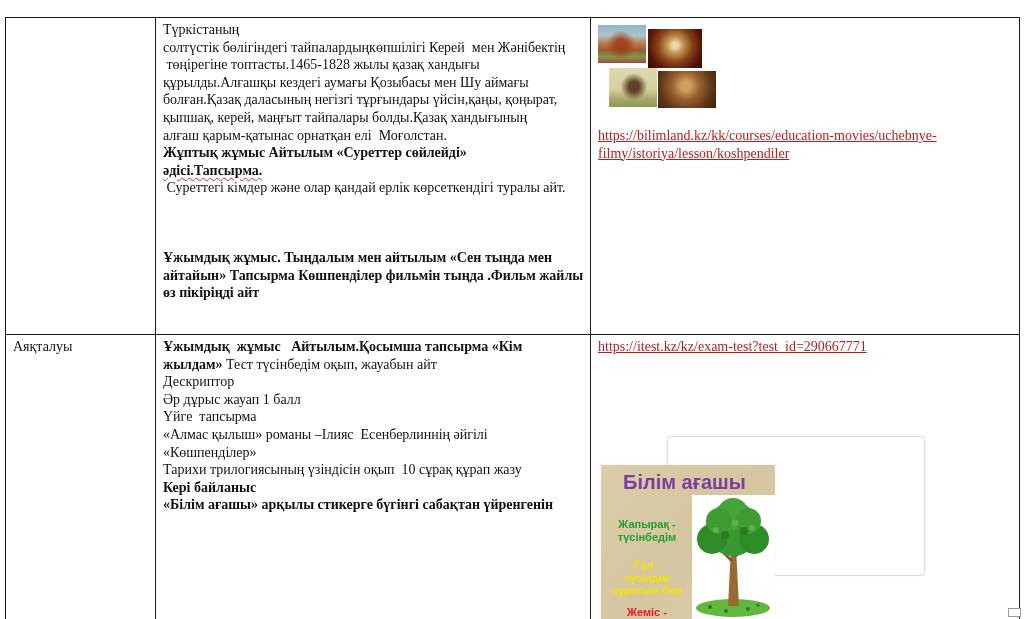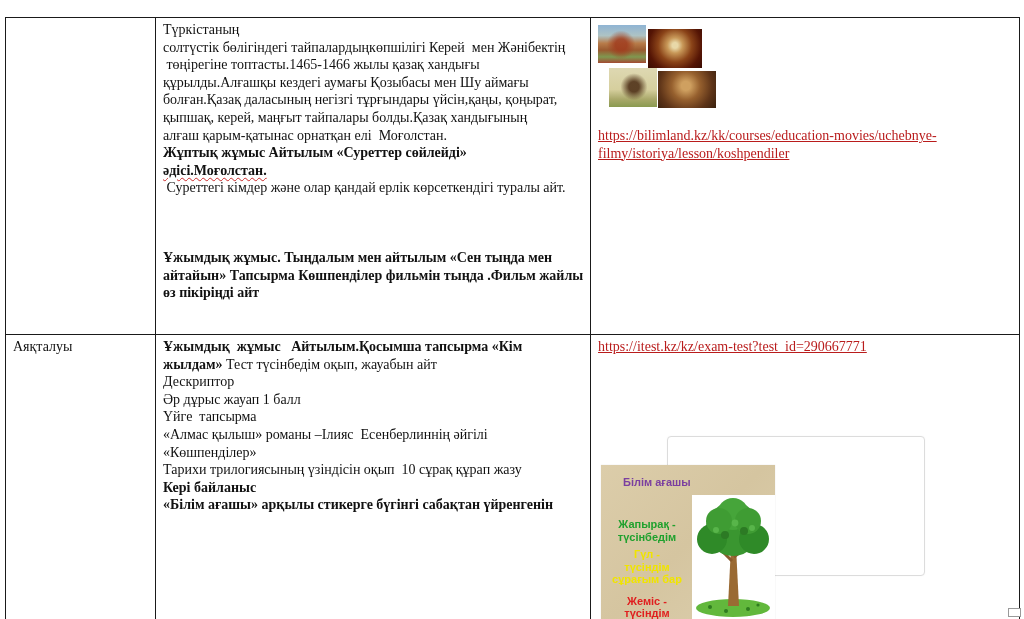--- a/index.html
+++ b/index.html
@@ -59,29 +59,29 @@
     background:#ffffff; border:1px solid #dcdcdc; border-radius:4px;
     box-shadow:0 0 2px rgba(0,0,0,0.04);
   }
   .poster {
     position:absolute; left:10px; top:130px; width:174px; height:155px;
     background:linear-gradient(135deg,#dccdaa 0%,#d5c5a0 50%,#dccfae 100%);
     box-shadow:0 0 1px rgba(0,0,0,.15);
   }
   .poster-title {
     margin:9px 12px 0 22px; color:#7b3fa0; font-weight:bold;
-    font-family:"Liberation Sans","DejaVu Sans",sans-serif; font-size:11px;
+    font-family:"Liberation Sans","DejaVu Sans",sans-serif; font-size:20px;
   }
   .poster-left {
     position:absolute; left:0; top:53px; width:92px; text-align:center;
     font-family:"Liberation Sans","DejaVu Sans",sans-serif;
     font-weight:bold; font-size:11px; line-height:12.5px;
   }
   .lbl-leaf   { color:#1fa12e; }
-  .lbl-flower { color:#f0e400; margin-top:5px; }
+  .lbl-flower { color:#f0e400; margin-top:16px; }
   .lbl-fruit  { color:#e01f1f; margin-top:9px; }
   .tree-box {
     position:absolute; left:91px; top:30px; width:83px; height:124px;
     background:#ffffff;
   }
   .tree-box svg { display:block; width:100%; height:100%; }
   .resize-handle {
     position:absolute; left:1008px; top:608px; width:13px; height:9px;
     background:#ffffff; border:1px solid #9a9a9a;
   }
@@ -94,27 +94,27 @@
     <col style="width:150px">
     <col style="width:435px">
     <col style="width:429px">
   </colgroup>
   <tbody>
       <tr style="height:317px">
     <td class="cell"></td>
     <td class="cell">
       <div class="p">Түркістаның</div>
       <div class="p">солтүстік бөлігіндегі тайпалардыңкөпшілігі Керей  мен Жәнібектің</div>
-      <div class="p"> төңірегіне топтасты.1465-1466 жылы қазақ хандығы</div>
+      <div class="p"> төңірегіне топтасты.1465-1828 жылы қазақ хандығы</div>
       <div class="p">құрылды.Алғашқы кездегі аумағы Қозыбасы мен Шу аймағы</div>
       <div class="p">болған.Қазақ даласының негізгі тұрғындары үйсін,қаңы, қоңырат,</div>
       <div class="p">қыпшақ, керей, маңғыт тайпалары болды.Қазақ хандығының</div>
       <div class="p">алғаш қарым-қатынас орнатқан елі  Моғолстан.</div>
       <div class="p b">Жұптық жұмыс Айтылым «Суреттер сөйлейді»</div>
-      <div class="p"><span class="b wavy">әдісі.Моғолстан.</span></div>
+      <div class="p"><span class="b wavy">әдісі.Тапсырма.</span></div>
       <div class="p"> Суреттегі кімдер және олар қандай ерлік көрсеткендігі туралы айт.</div>
       <div class="p b gap-top">Ұжымдық жұмыс. Тыңдалым мен айтылым «Сен тыңда мен айтайын» Тапсырма Көшпенділер фильмін тыңда .Фильм жайлы өз пікіріңді айт</div>
     </td>
     <td class="cell">
       <div class="collage">
         <div class="pic pic-1"></div>
         <div class="pic pic-2"></div>
         <div class="pic pic-3"></div>
         <div class="pic pic-4"></div>
       </div>

